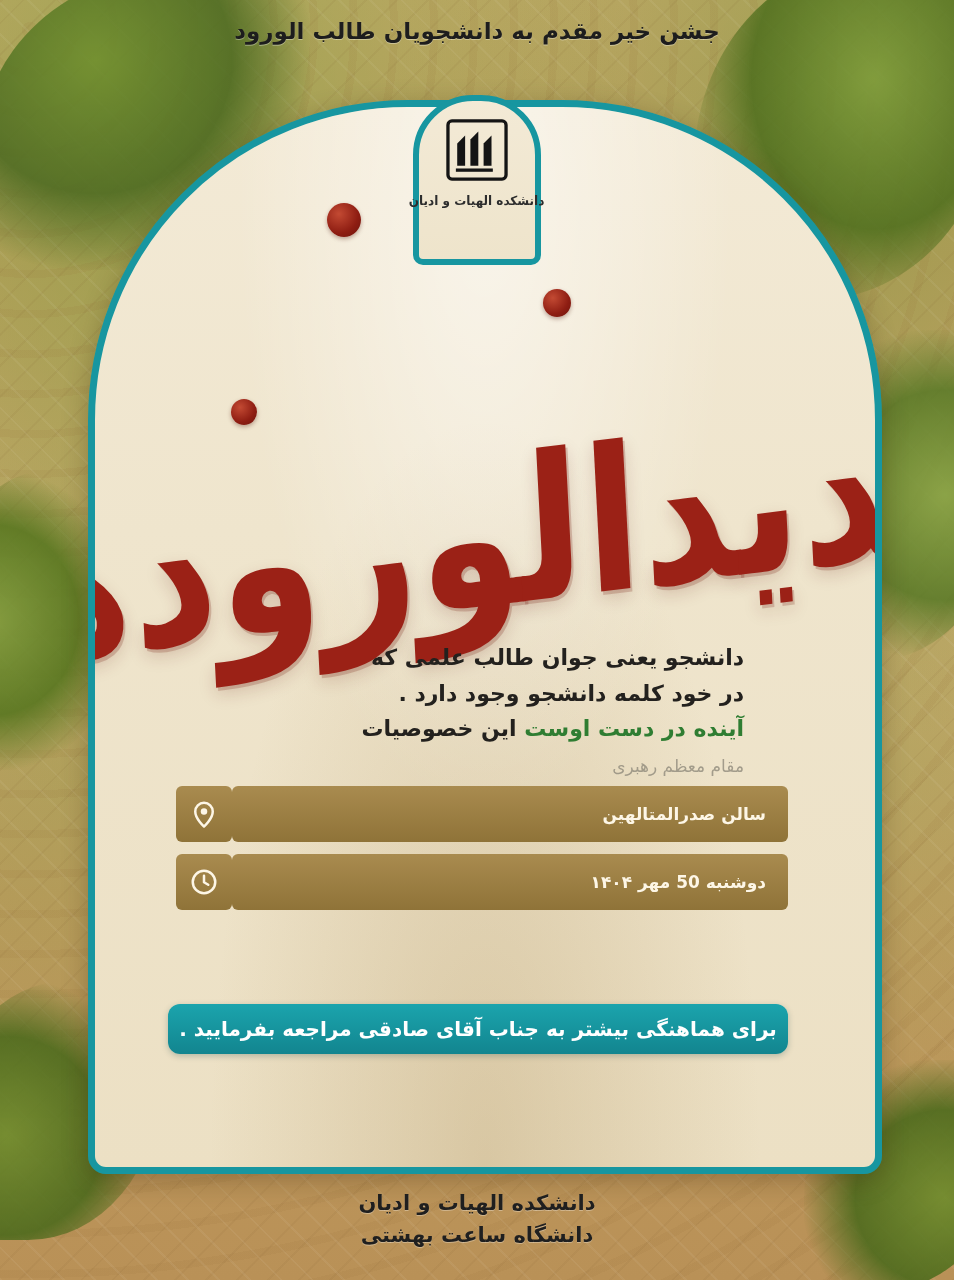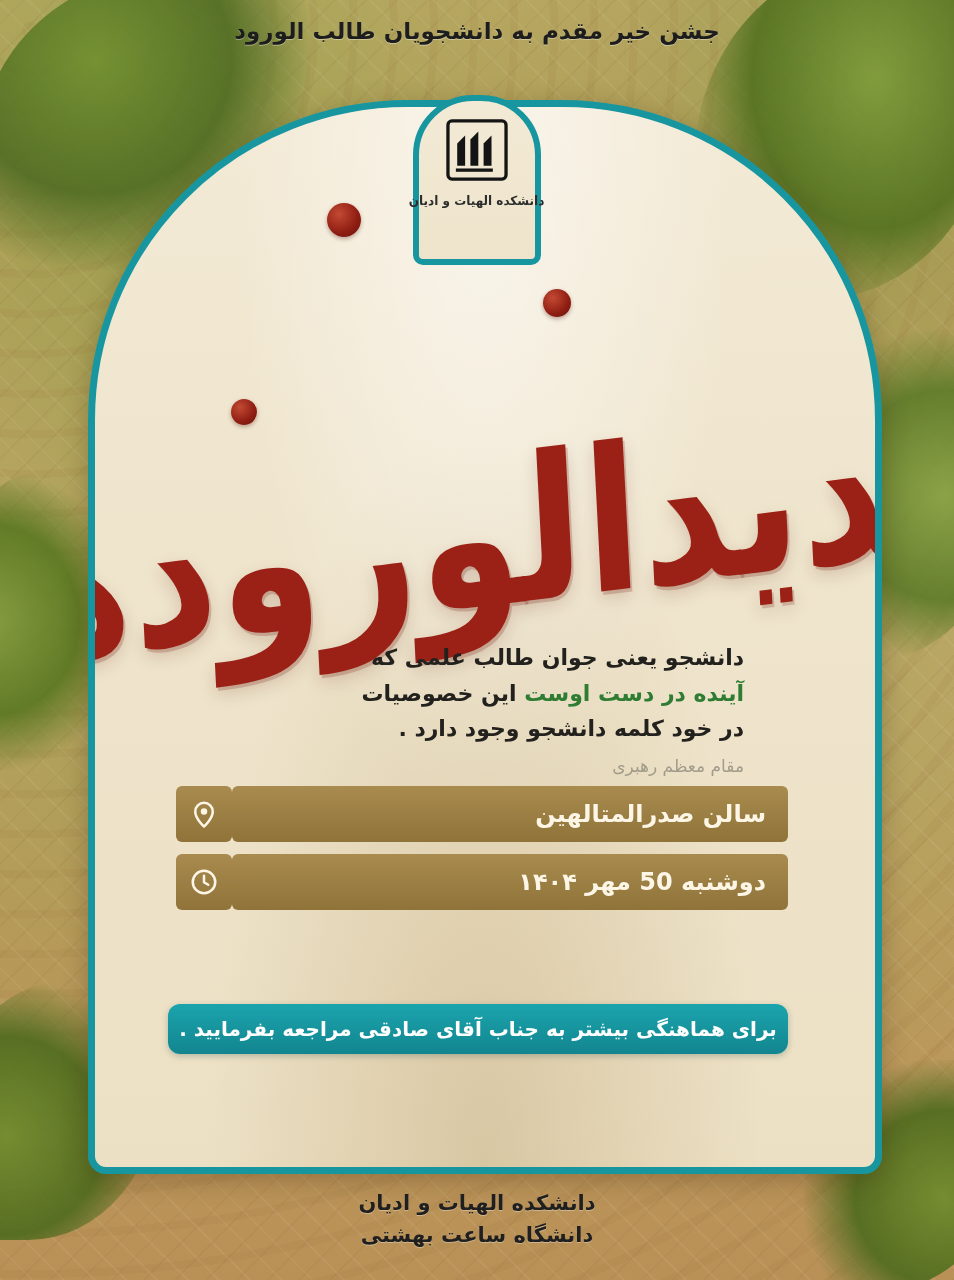--- a/index.html
+++ b/index.html
@@ -210,21 +210,21 @@
     flex: 1 1 auto;
     height: 56px;
     background: linear-gradient(180deg, #a98b4f 0%, #8f7338 100%);
     border-radius: 6px;
     display: flex;
     align-items: center;
     justify-content: flex-start;
     padding: 16px 22px;
     box-sizing: border-box;
     color: #fdf6e6;
-    font-size: 24px;
+    font-size: 17px;
     font-weight: bold;
     letter-spacing: 0.3px;
   }
 
   .contact-bar {
     position: absolute;
     top: 1004px;
     left: 168px;
     width: 620px;
     height: 50px;
@@ -293,24 +293,24 @@
       <path d="M20 74 L20 40 L32 28 L32 74 Z" fill="#141414"></path>
       <path d="M40 74 L40 34 L52 22 L52 74 Z" fill="#141414"></path>
       <path d="M60 74 L60 40 L72 28 L72 74 Z" fill="#141414"></path>
       <rect x="18" y="78" width="56" height="5" fill="#141414"></rect>
     </svg>
     <div class="logo-caption">دانشکده الهیات و ادیان</div>
   </div>
 
   <div class="quote">
     <div>دانشجو یعنی جوان طالب علمی که</div>
+    <div>در خود کلمه دانشجو وجود دارد .</div>
     <div>
       <span class="accent">آینده در دست اوست</span><span> این خصوصیات</span>
     </div>
-    <div>در خود کلمه دانشجو وجود دارد .</div>
     <div class="quote-source">مقام معظم رهبری</div>
   </div>
 
   <div class="info-list">
 
     <div class="info-row">
       <div class="info-icon">
         <svg viewBox="0 0 24 24" fill="none" stroke="#fdf6e6" stroke-width="2" stroke-linecap="round" stroke-linejoin="round">
           <path d="M12 22s7-6.2 7-12a7 7 0 1 0-14 0c0 5.8 7 12 7 12z"></path>
           <circle cx="12" cy="10" r="2.6" fill="#fdf6e6" stroke="none"></circle>

